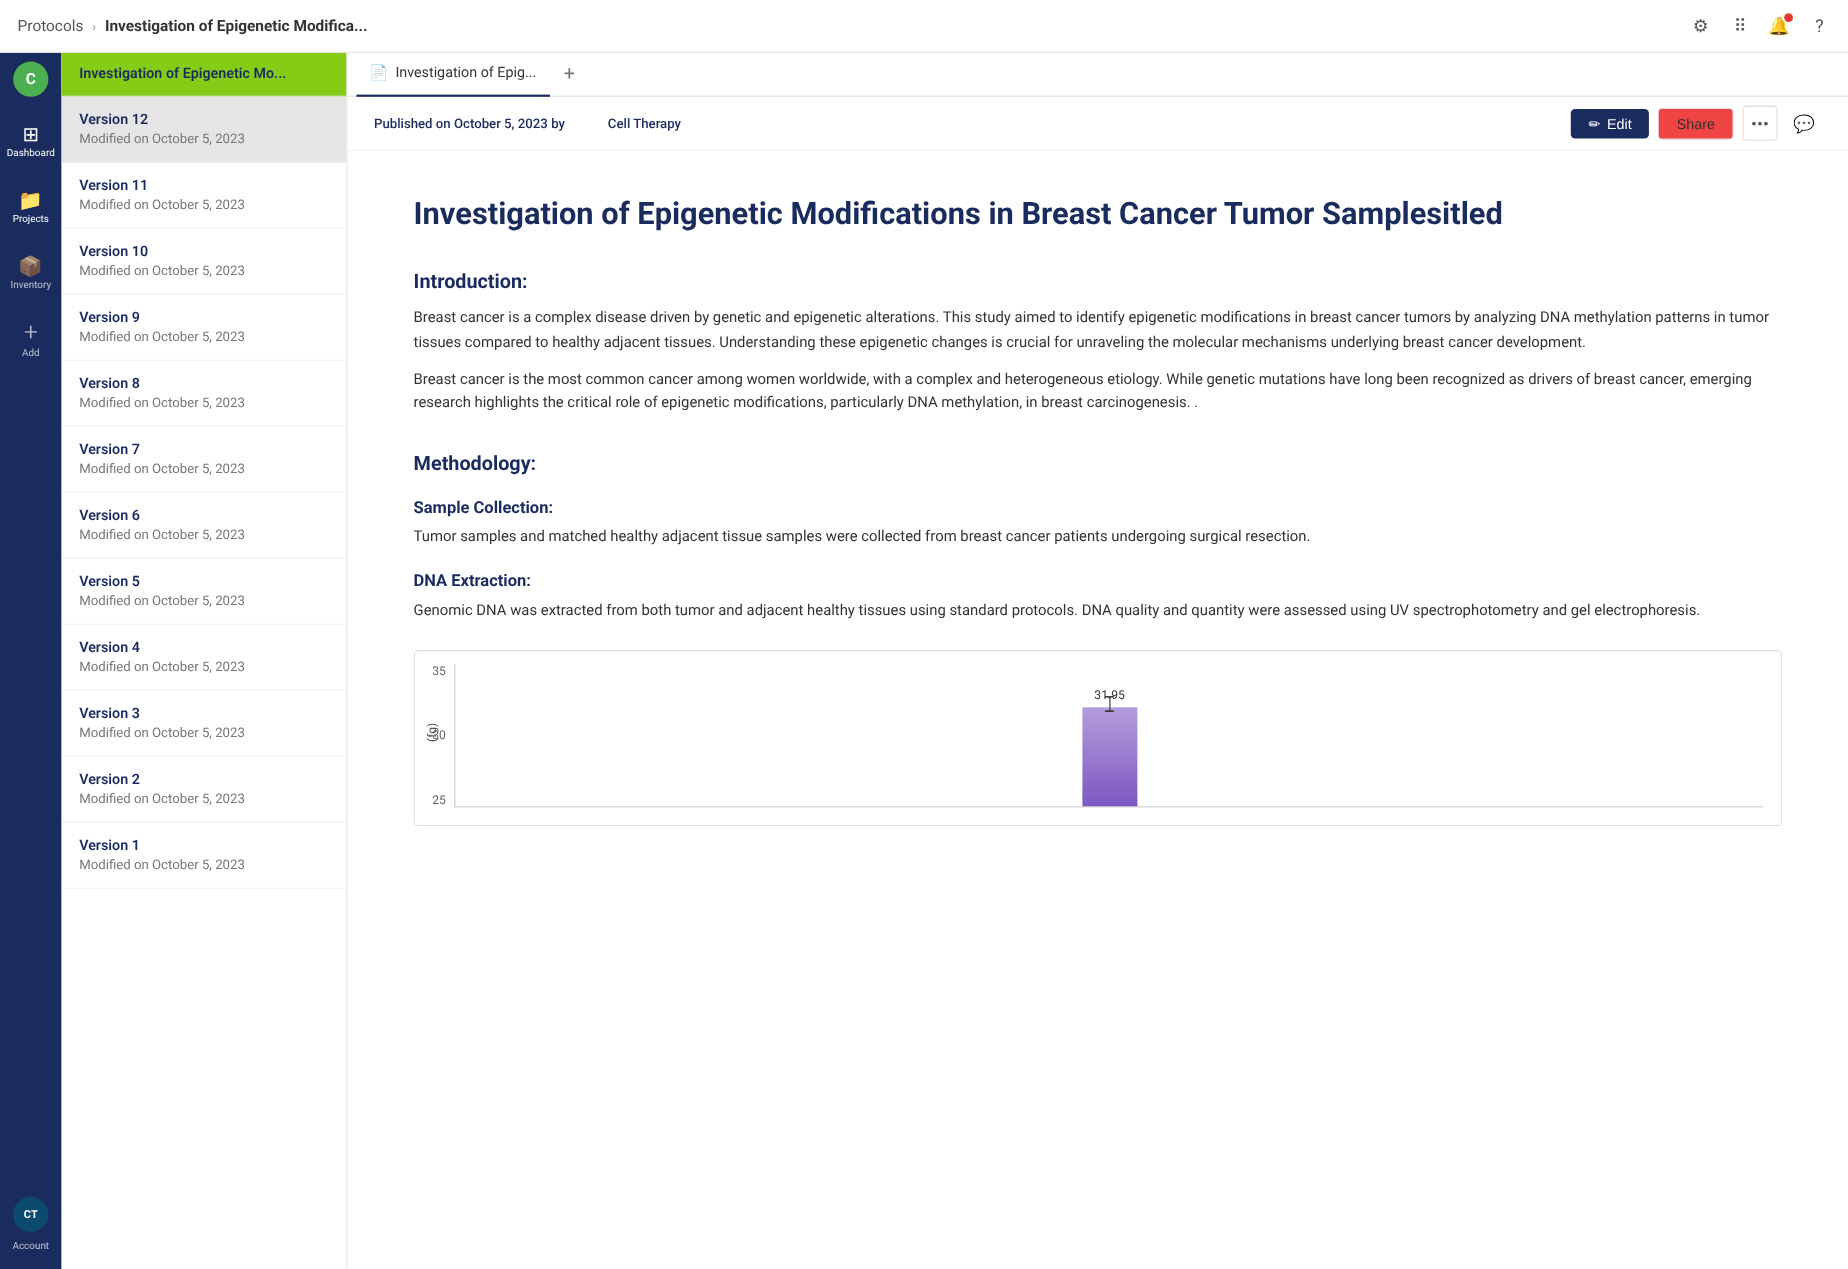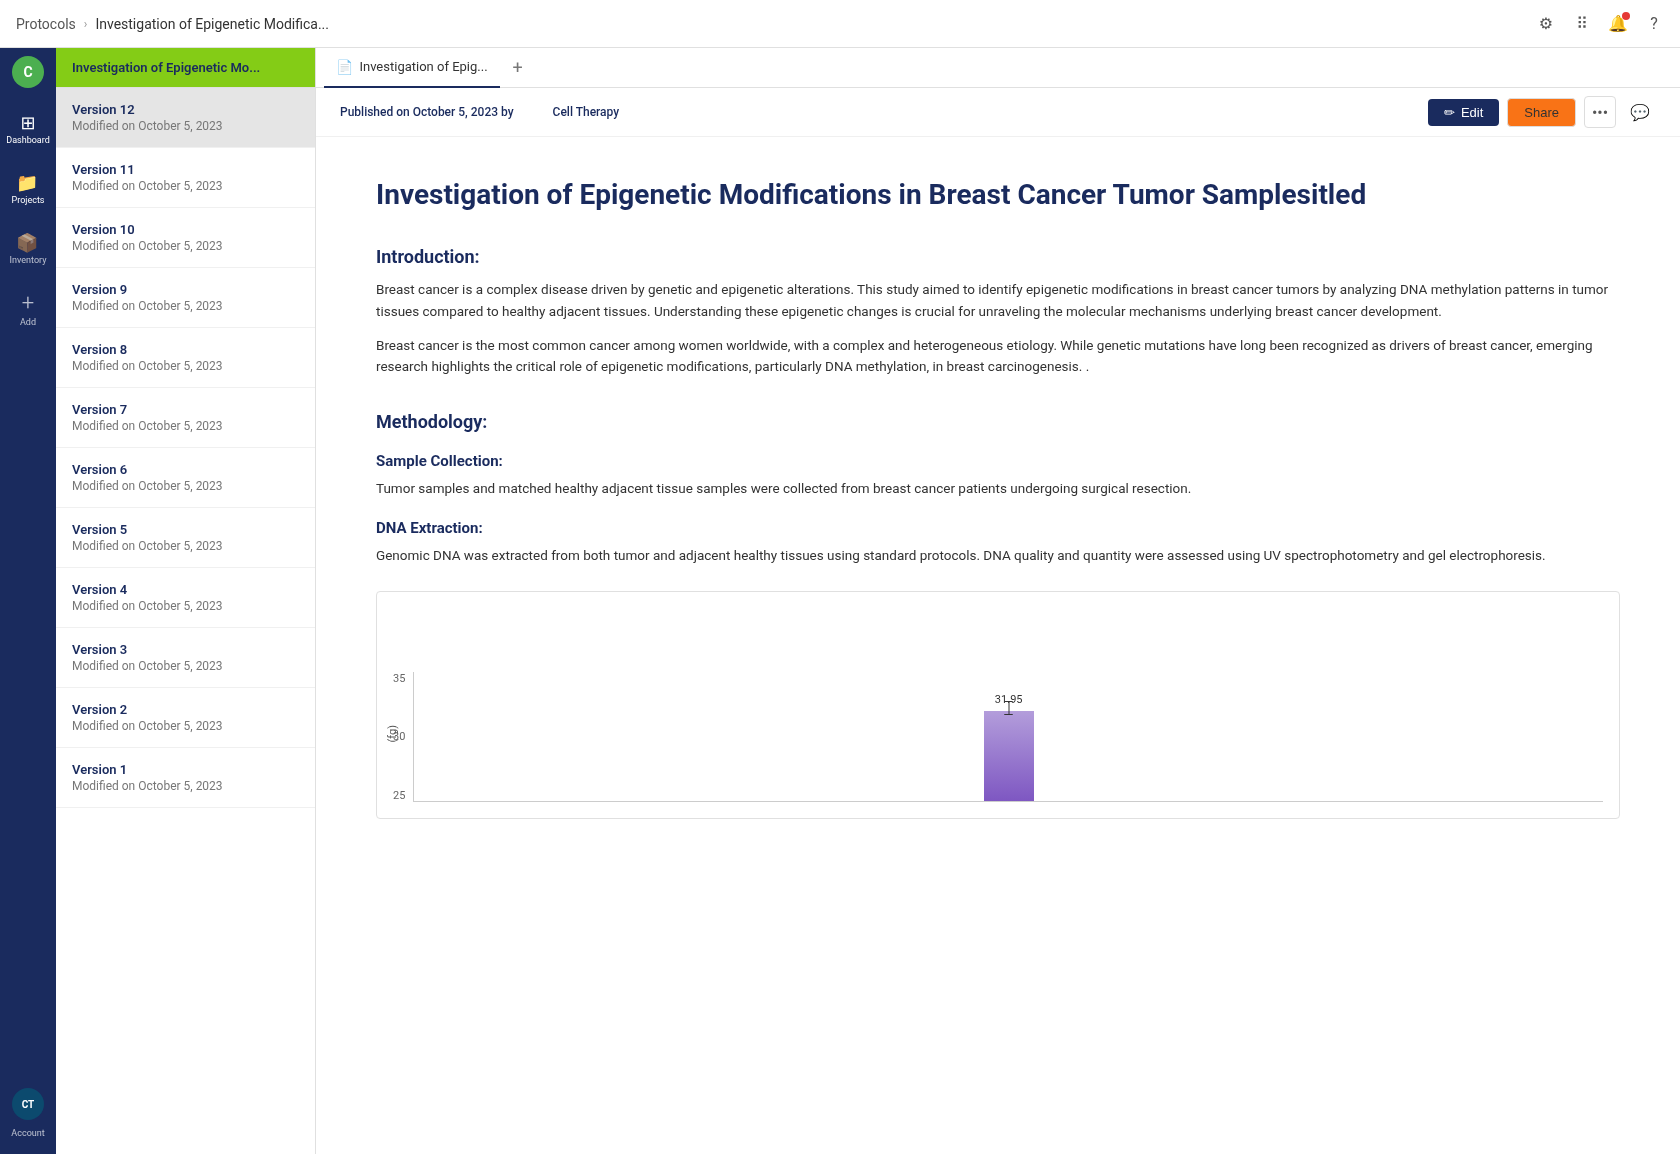--- a/index.html
+++ b/index.html
@@ -28,21 +28,21 @@
     .topbar-breadcrumb .protocols-link {
       color: #555;
       cursor: pointer;
     }
     .topbar-breadcrumb .chevron {
       color: #999;
       font-size: 12px;
     }
     .topbar-breadcrumb .current-title {
       color: #333;
-      font-weight: 400;
+      font-weight: 700;
     }
     .topbar-icons {
       display: flex;
       align-items: center;
       gap: 16px;
     }
     .topbar-icon {
       width: 20px;
       height: 20px;
       display: flex;
@@ -235,21 +235,21 @@
       padding: 6px 16px;
       background: #1a2b5e;
       color: white;
       border: none;
       border-radius: 4px;
       font-size: 13px;
       cursor: pointer;
     }
     .btn-share {
       padding: 6px 16px;
-      background: #f97316;
+      background: #ef4444;
       color: #333;
       border: 1px solid #ddd;
       border-radius: 4px;
       font-size: 13px;
       cursor: pointer;
     }
     .btn-more {
       width: 32px;
       height: 32px;
       display: flex;
@@ -308,21 +308,21 @@
 
     
     .chart-container {
       margin-top: 24px;
       border: 1px solid #e0e0e0;
       border-radius: 4px;
       padding: 16px;
       display: flex;
       align-items: flex-end;
       justify-content: center;
-      height: 228px;
+      height: 160px;
       position: relative;
     }
     .chart-y-labels {
       display: flex;
       flex-direction: column;
       justify-content: space-between;
       height: 130px;
       margin-right: 8px;
       font-size: 11px;
       color: #666;

